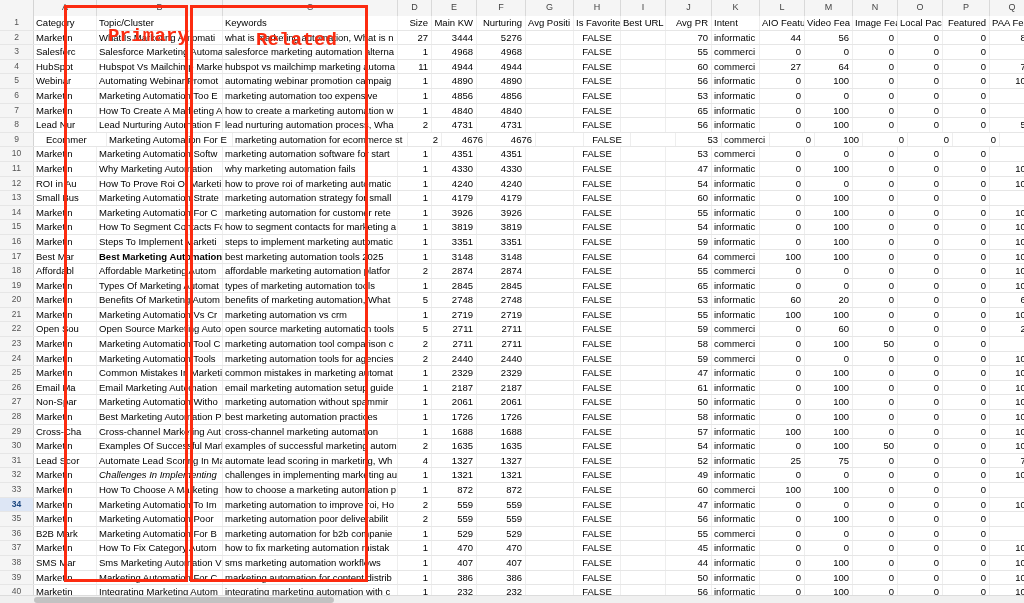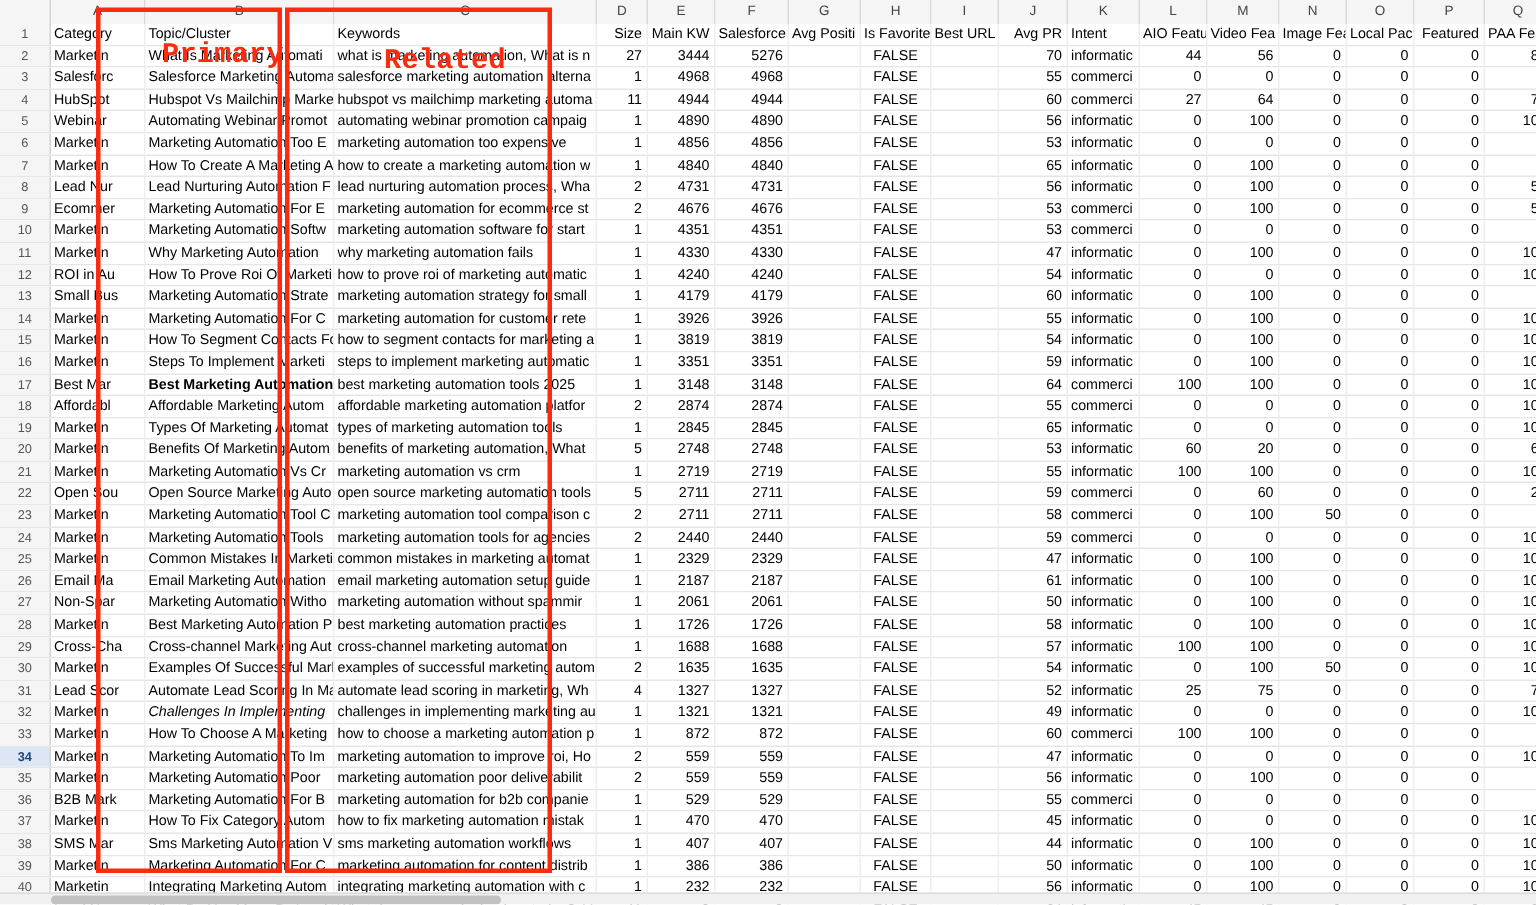--- a/index.html
+++ b/index.html
@@ -157,21 +157,21 @@
   </div>
 
   <div class="grid-body" id="grid-body">
       <div class="row headerrow">
         <div class="rowhead">1</div>
         <div class="cell txt" style="width: 63px; flex: 0 0 63px;">Category</div>
         <div class="cell txt" style="width: 126px; flex: 0 0 126px;">Topic/Cluster</div>
         <div class="cell txt" style="width: 175px; flex: 0 0 175px;">Keywords</div>
         <div class="cell num" style="width: 34px; flex: 0 0 34px;">Size</div>
         <div class="cell num" style="width: 45px; flex: 0 0 45px;">Main KW</div>
-        <div class="cell num" style="width: 49px; flex: 0 0 49px;">Salesforce</div>
+        <div class="cell num" style="width: 49px; flex: 0 0 49px;">Nurturing</div>
         <div class="cell num" style="width: 48px; flex: 0 0 48px;">Avg Positi</div>
         <div class="cell ctr" style="width: 47px; flex: 0 0 47px;">Is Favorite</div>
         <div class="cell num" style="width: 45px; flex: 0 0 45px;">Best URL</div>
         <div class="cell num" style="width: 46px; flex: 0 0 46px;">Avg PR</div>
         <div class="cell txt" style="width: 48px; flex: 0 0 48px;">Intent</div>
         <div class="cell num" style="width: 45px; flex: 0 0 45px;">AIO Featu</div>
         <div class="cell num" style="width: 48px; flex: 0 0 48px;">Video Fea</div>
         <div class="cell num" style="width: 45px; flex: 0 0 45px;">Image Fea</div>
         <div class="cell num" style="width: 45px; flex: 0 0 45px;">Local Pacl</div>
         <div class="cell num" style="width: 47px; flex: 0 0 47px;">Featured</div>
@@ -312,21 +312,21 @@
         <div class="cell txt" style="width: 48px; flex: 0 0 48px;">informatic</div>
         <div class="cell num" style="width: 45px; flex: 0 0 45px;">0</div>
         <div class="cell num" style="width: 48px; flex: 0 0 48px;">100</div>
         <div class="cell num" style="width: 45px; flex: 0 0 45px;">0</div>
         <div class="cell num" style="width: 45px; flex: 0 0 45px;">0</div>
         <div class="cell num" style="width: 47px; flex: 0 0 47px;">0</div>
         <div class="cell num" style="width: 45px; flex: 0 0 45px;">50</div>
       </div>
       <div class="row">
         <div class="rowhead">9</div>
-        <div class="cell txt" style="width: 63px; flex: 0 0 63px;">Ecommer</div>
+        <div class="cell txt" style="width: 63px; flex: 0 0 63px; margin-left: 10px;">Ecommer</div>
         <div class="cell txt" style="width: 126px; flex: 0 0 126px;">Marketing Automation For E</div>
         <div class="cell txt" style="width: 175px; flex: 0 0 175px;">marketing automation for ecommerce st</div>
         <div class="cell num" style="width: 34px; flex: 0 0 34px;">2</div>
         <div class="cell num" style="width: 45px; flex: 0 0 45px;">4676</div>
         <div class="cell num" style="width: 49px; flex: 0 0 49px;">4676</div>
         <div class="cell num" style="width: 48px; flex: 0 0 48px;"></div>
         <div class="cell ctr" style="width: 47px; flex: 0 0 47px;">FALSE</div>
         <div class="cell num" style="width: 45px; flex: 0 0 45px;"></div>
         <div class="cell num" style="width: 46px; flex: 0 0 46px;">53</div>
         <div class="cell txt" style="width: 48px; flex: 0 0 48px;">commerci</div>

